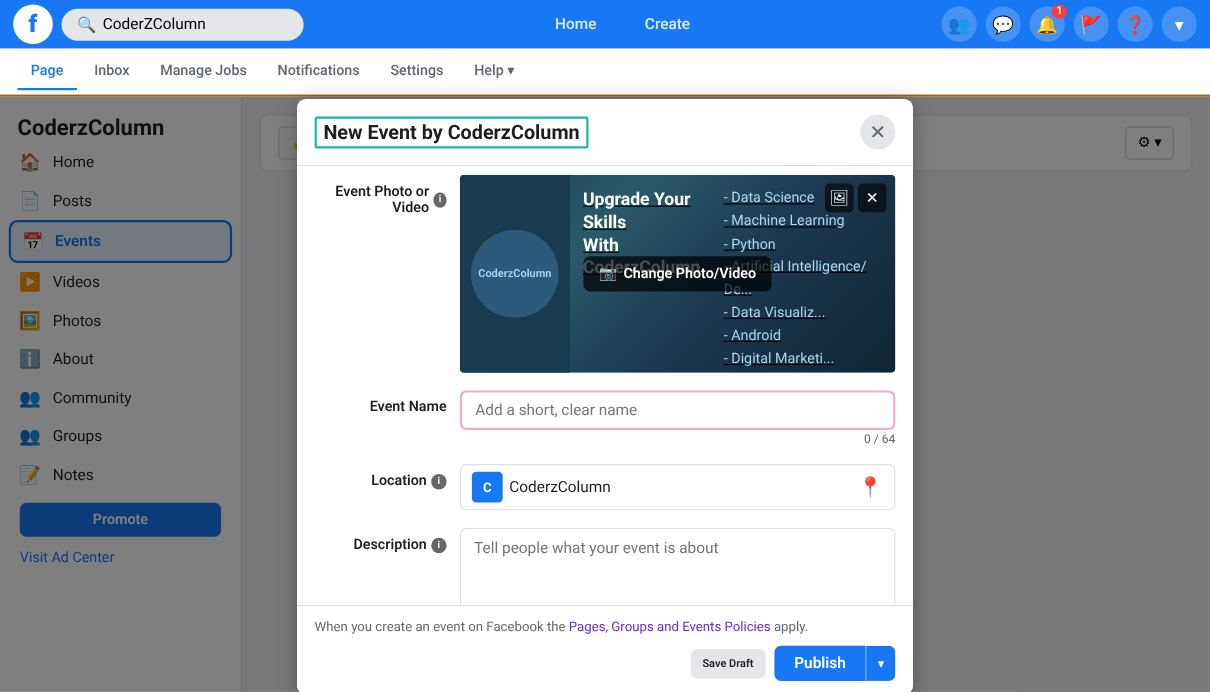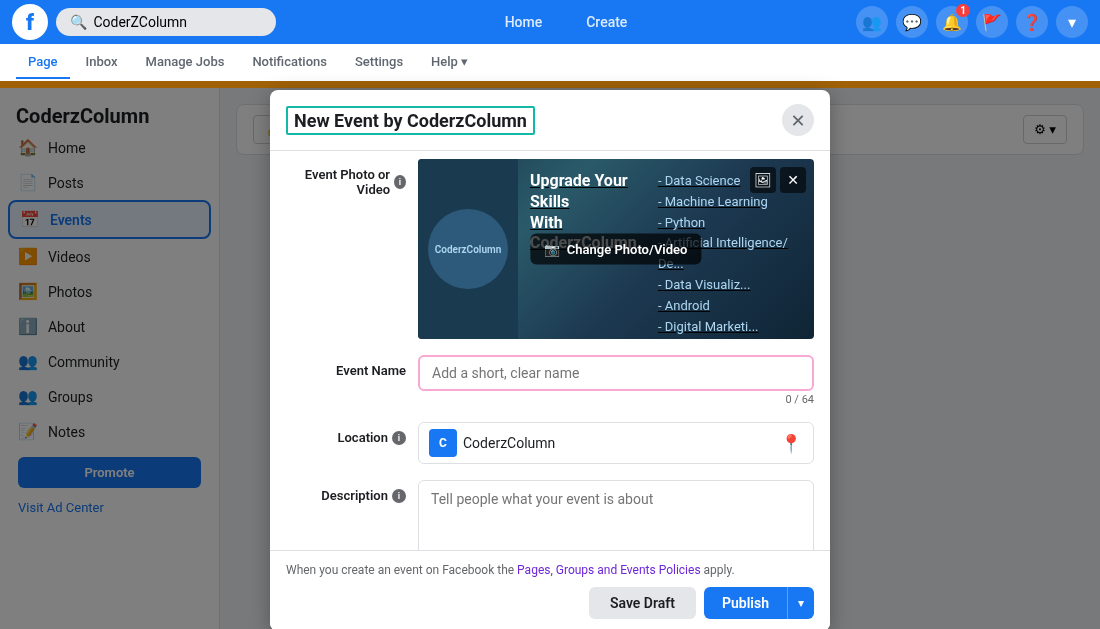--- a/index.html
+++ b/index.html
@@ -46,21 +46,21 @@
     }
     .badge {
       position: absolute; top: -2px; right: -2px;
       background: #fa3e3e; color: white; font-size: 10px;
       border-radius: 10px; padding: 1px 4px; font-weight: bold;
     }
 
     
     .page-tabs {
       background: white;
-      border-bottom: 7px solid #a16207;
+      border-bottom: 2px solid #a16207;
       display: flex;
       align-items: center;
       padding: 0 16px;
       height: 44px;
       gap: 4px;
     }
     .page-tab {
       padding: 8px 12px;
       font-size: 13px;
       font-weight: 500;
@@ -271,21 +271,21 @@
       background: white;
       flex-shrink: 0;
     }
     .footer-notice {
       font-size: 12px; color: #65676b; margin-bottom: 10px;
     }
     .footer-notice a { color: #6d28d9; text-decoration: none; }
     .footer-actions { display: flex; align-items: center; justify-content: flex-end; gap: 8px; }
     .save-draft-btn {
       background: #e4e6ea; color: #1c1e21; border: none; border-radius: 6px;
-      padding: 8px 21px; font-size: 14px; font-weight: 600; cursor: pointer;
+      padding: 8px 11px; font-size: 10px; font-weight: 600; cursor: pointer;
     }
     .publish-btn-group { display: flex; }
     .publish-btn {
       background: #1877f2; color: white; border: none; border-radius: 6px 0 0 6px;
       padding: 8px 18px; font-size: 14px; font-weight: 600; cursor: pointer;
     }
     .publish-dropdown {
       background: #1877f2; color: white; border: none; border-radius: 0 6px 6px 0;
       border-left: 1px solid rgba(255,255,255,0.3);
       padding: 8px 10px; cursor: pointer; font-size: 12px;

